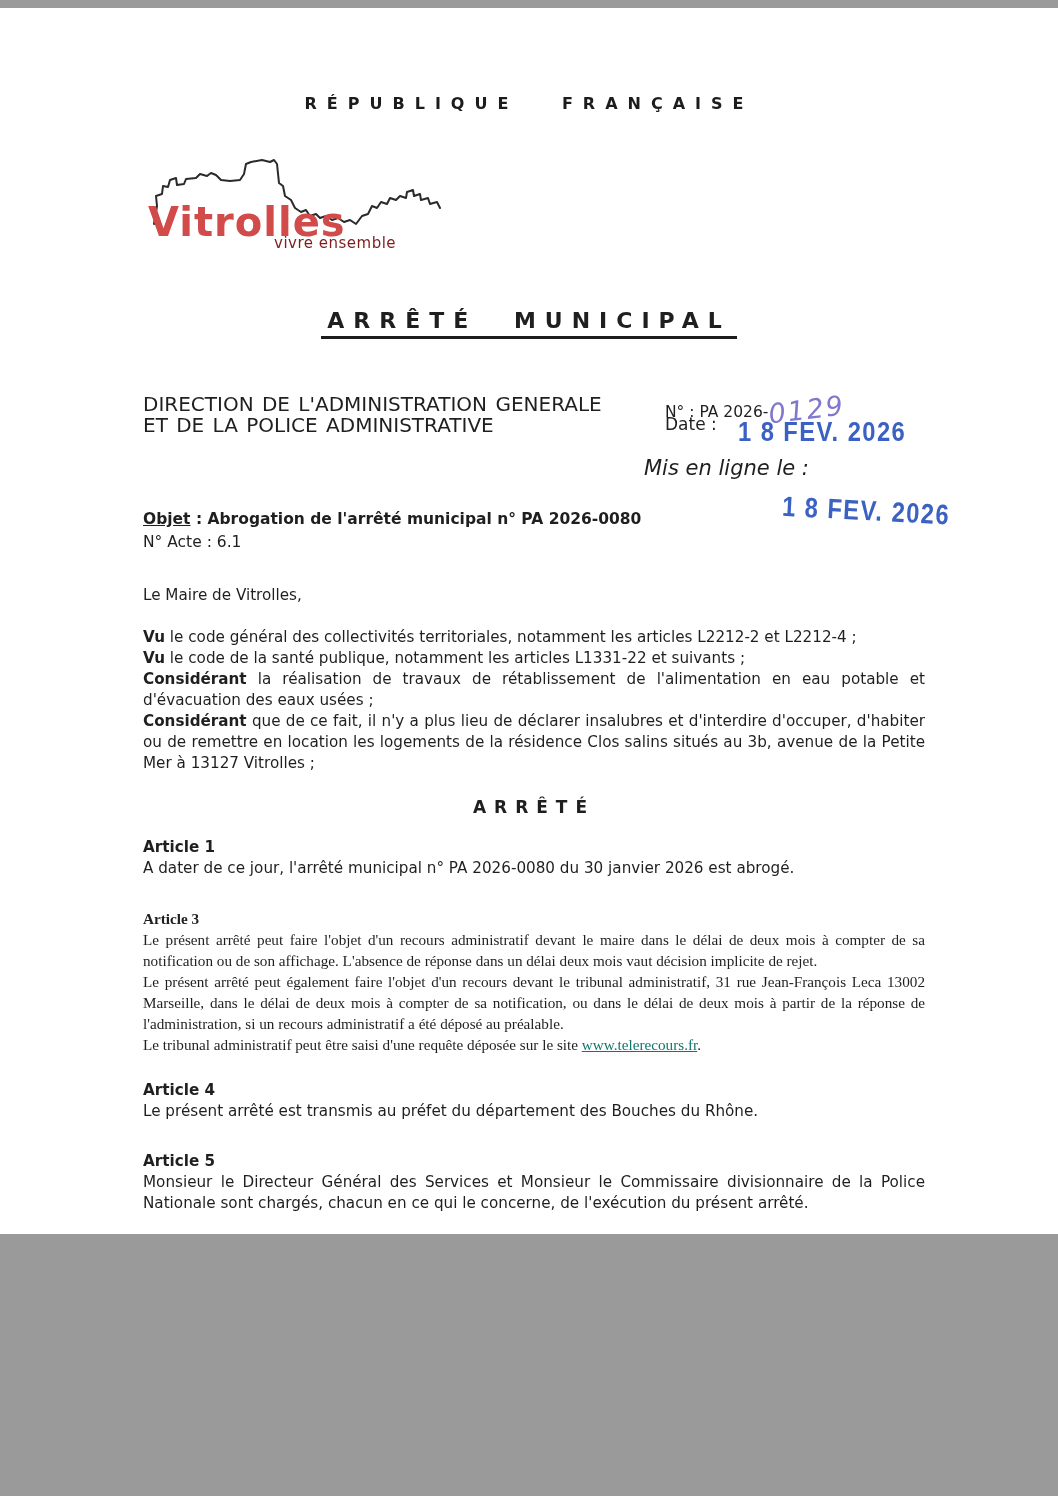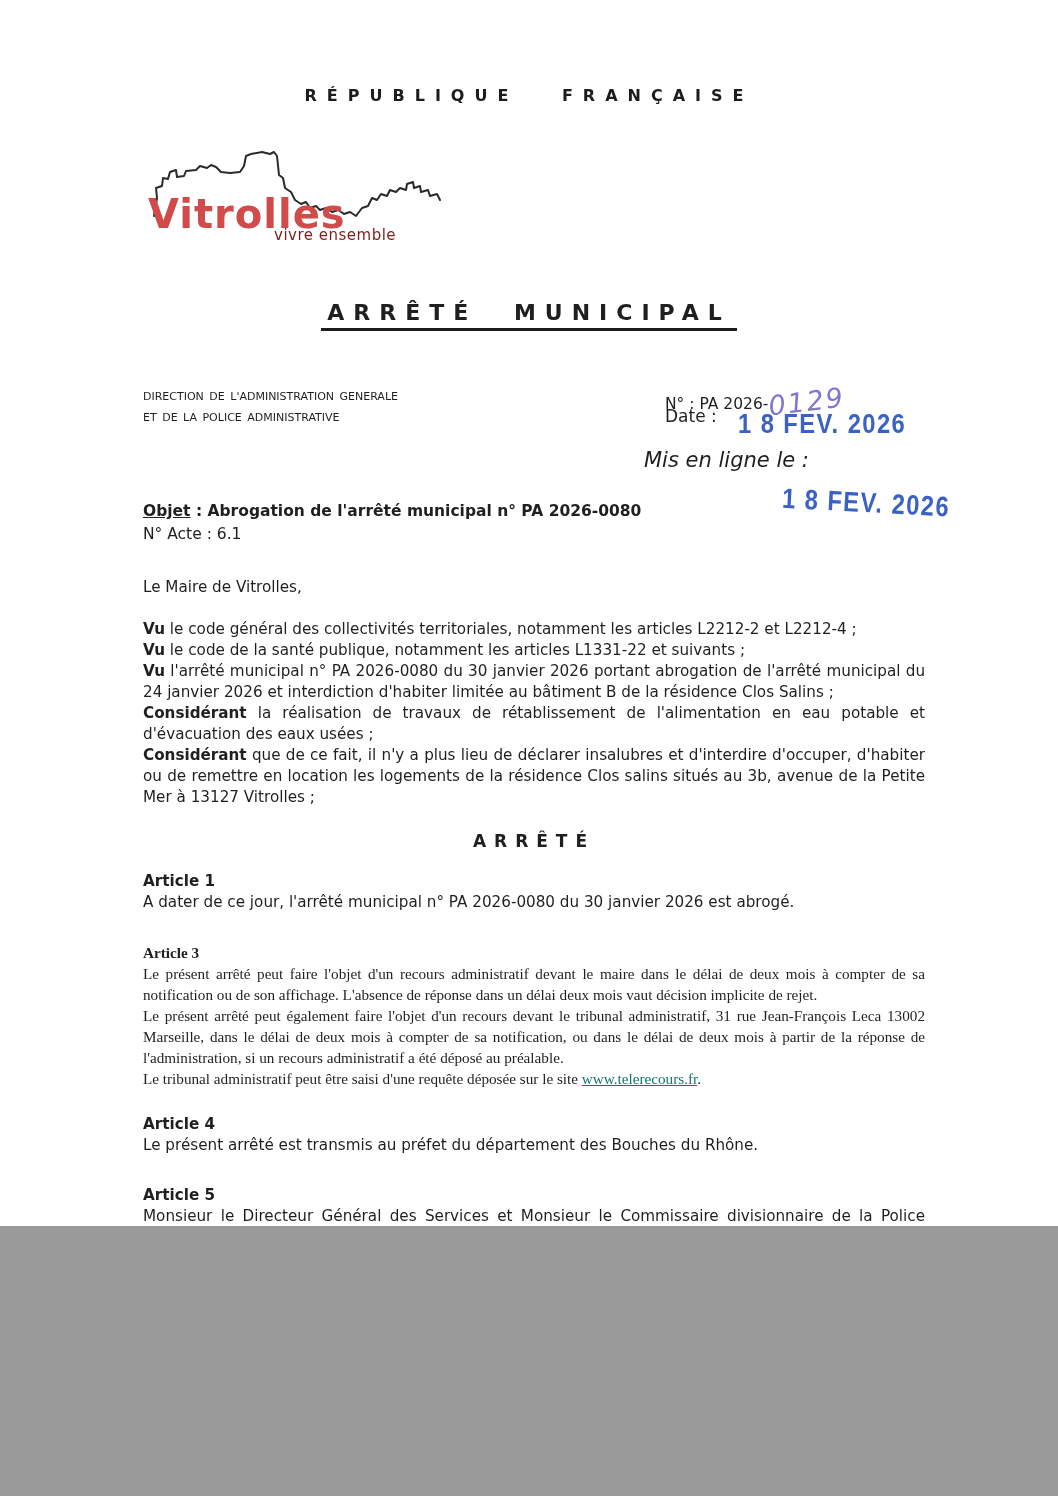--- a/index.html
+++ b/index.html
@@ -1,19 +1,19 @@
 <!DOCTYPE html>
 <html lang="fr"><head>
 <meta charset="utf-8">
 <style>
   html,body{margin:0;padding:0;background:#9a9a9a;}
   .page{
     position:relative;
     width:1058px;height:1226px;
-    margin:0 auto;
+    margin:8px auto;
     background:#ffffff;
     font-family:"DejaVu Sans","Liberation Sans",sans-serif;
     color:#1f1f1f;
     overflow:hidden;
   }
   
   .republic{
     position:absolute;top:86px;left:0;width:100%;
     text-align:center;
     font-size:16px;font-weight:600;
@@ -40,21 +40,21 @@
   .doc-title{
     display:inline-block;
     font-size:22px;font-weight:bold;
     letter-spacing:9px;word-spacing:20px;
     border-bottom:3px solid #1c1c1c;
     padding:0 6px 3px 6px;
   }
   
   .direction{
     position:absolute;top:386px;left:143px;
-    font-size:11px;line-height:21px;
+    font-size:20px;line-height:21px;
     word-spacing:2px;
   }
   .num-line{position:absolute;top:384px;left:665px;font-size:15.5px;}
   .handwritten{
     display:inline-block;
     font-style:italic;
     font-size:27px;
     color:#8078cf;
     transform:rotate(-7deg) translateY(2px);
     letter-spacing:2px;
@@ -156,23 +156,20 @@
 
     <p class="salutation">Le Maire de Vitrolles,</p>
 
     <p class="clause">
       <span class="lead">Vu</span> <span>le code général des collectivités territoriales, notamment les articles L2212-2 et L2212-4 ;</span>
     </p>
     <p class="clause">
       <span class="lead">Vu</span> <span>le code de la santé publique, notamment les articles L1331-22 et suivants ;</span>
     </p>
     <p class="clause">
-      <span class="lead">Vu</span> <span>l'arrêté municipal n° PA 2026-0080 du 30 janvier 2026 portant abrogation de l'arrêté municipal du 24 janvier 2026 et interdiction d'habiter limitée au bâtiment B de la résidence Clos Salins ;</span>
-    </p>
-    <p class="clause">
       <span class="lead">Considérant</span> <span>la réalisation de travaux de rétablissement de l'alimentation en eau potable et d'évacuation des eaux usées ;</span>
     </p>
     <p class="clause">
       <span class="lead">Considérant</span> <span>que de ce fait, il n'y a plus lieu de déclarer insalubres et d'interdire d'occuper, d'habiter ou de remettre en location les logements de la résidence Clos salins situés au 3b, avenue de la Petite Mer à 13127 Vitrolles ;</span>
     </p>
 
     <div class="arrete-heading">ARRÊTÉ</div>
 
     <div class="article">
       <div class="art-title">Article 1</div>

